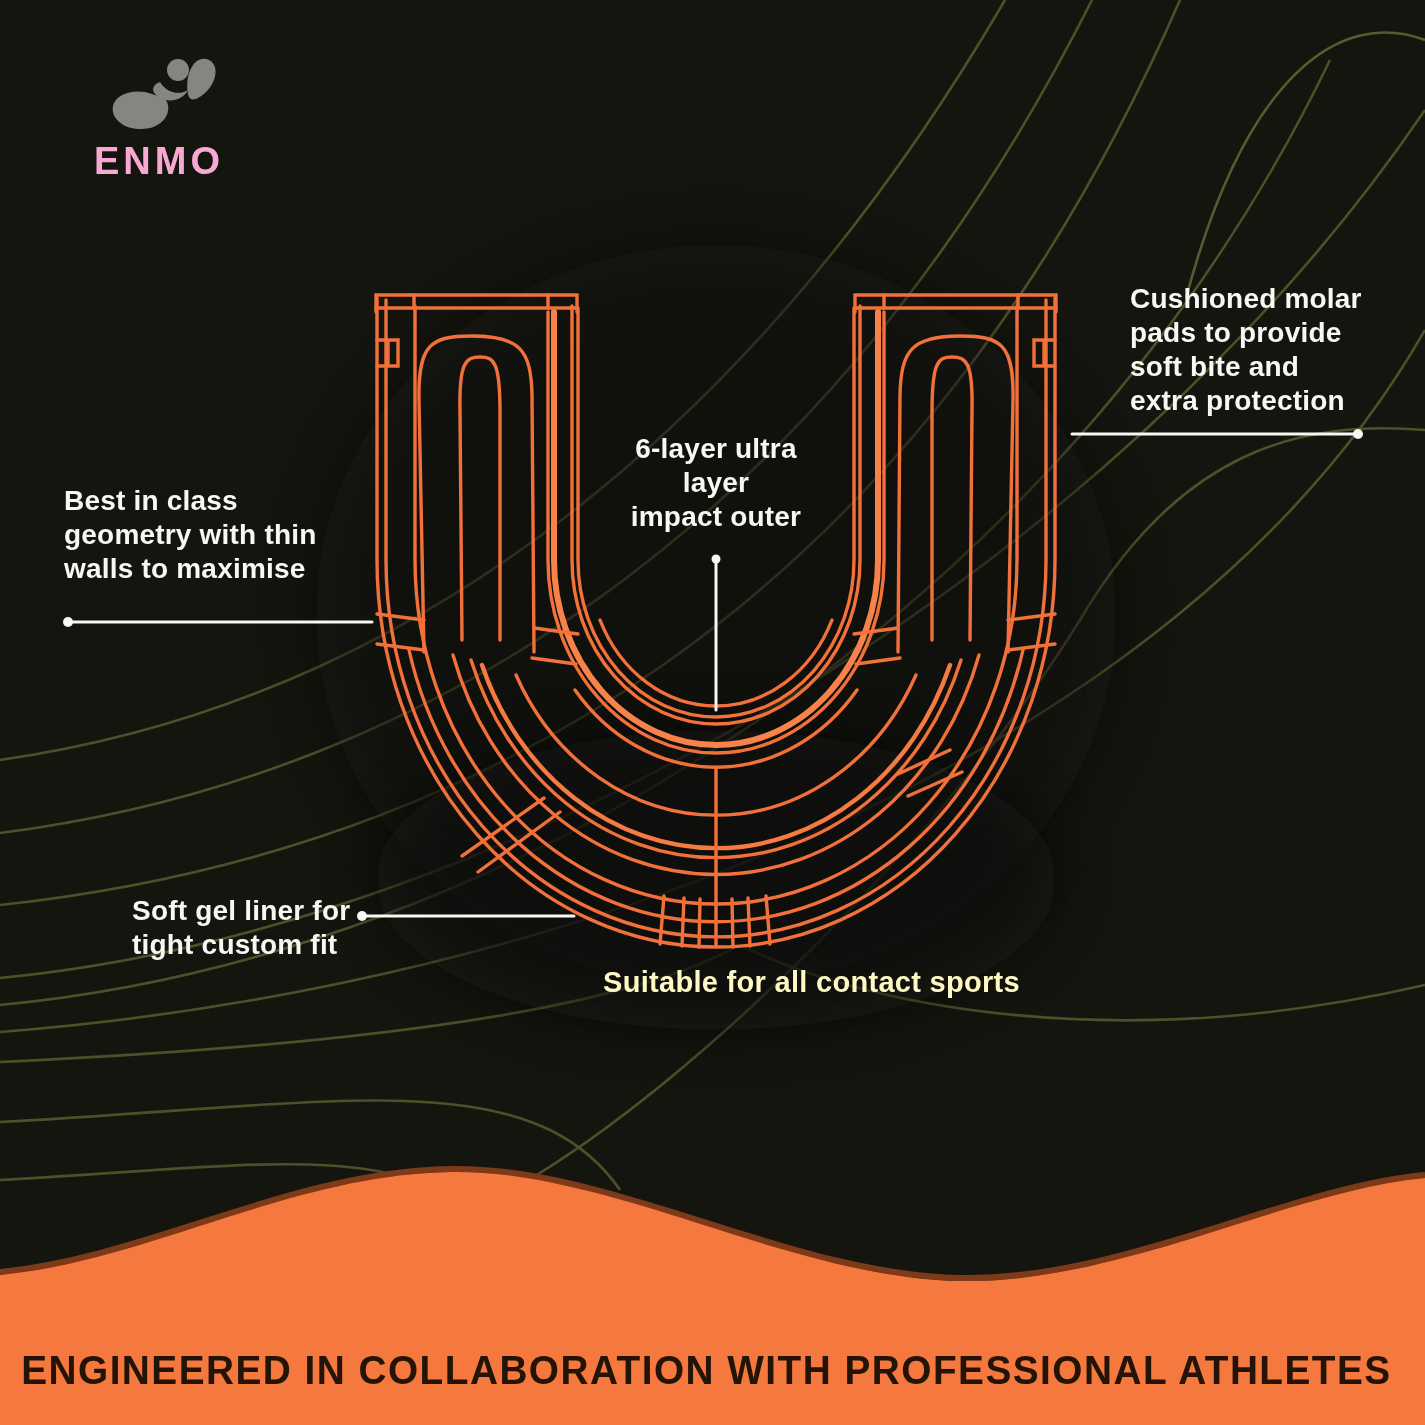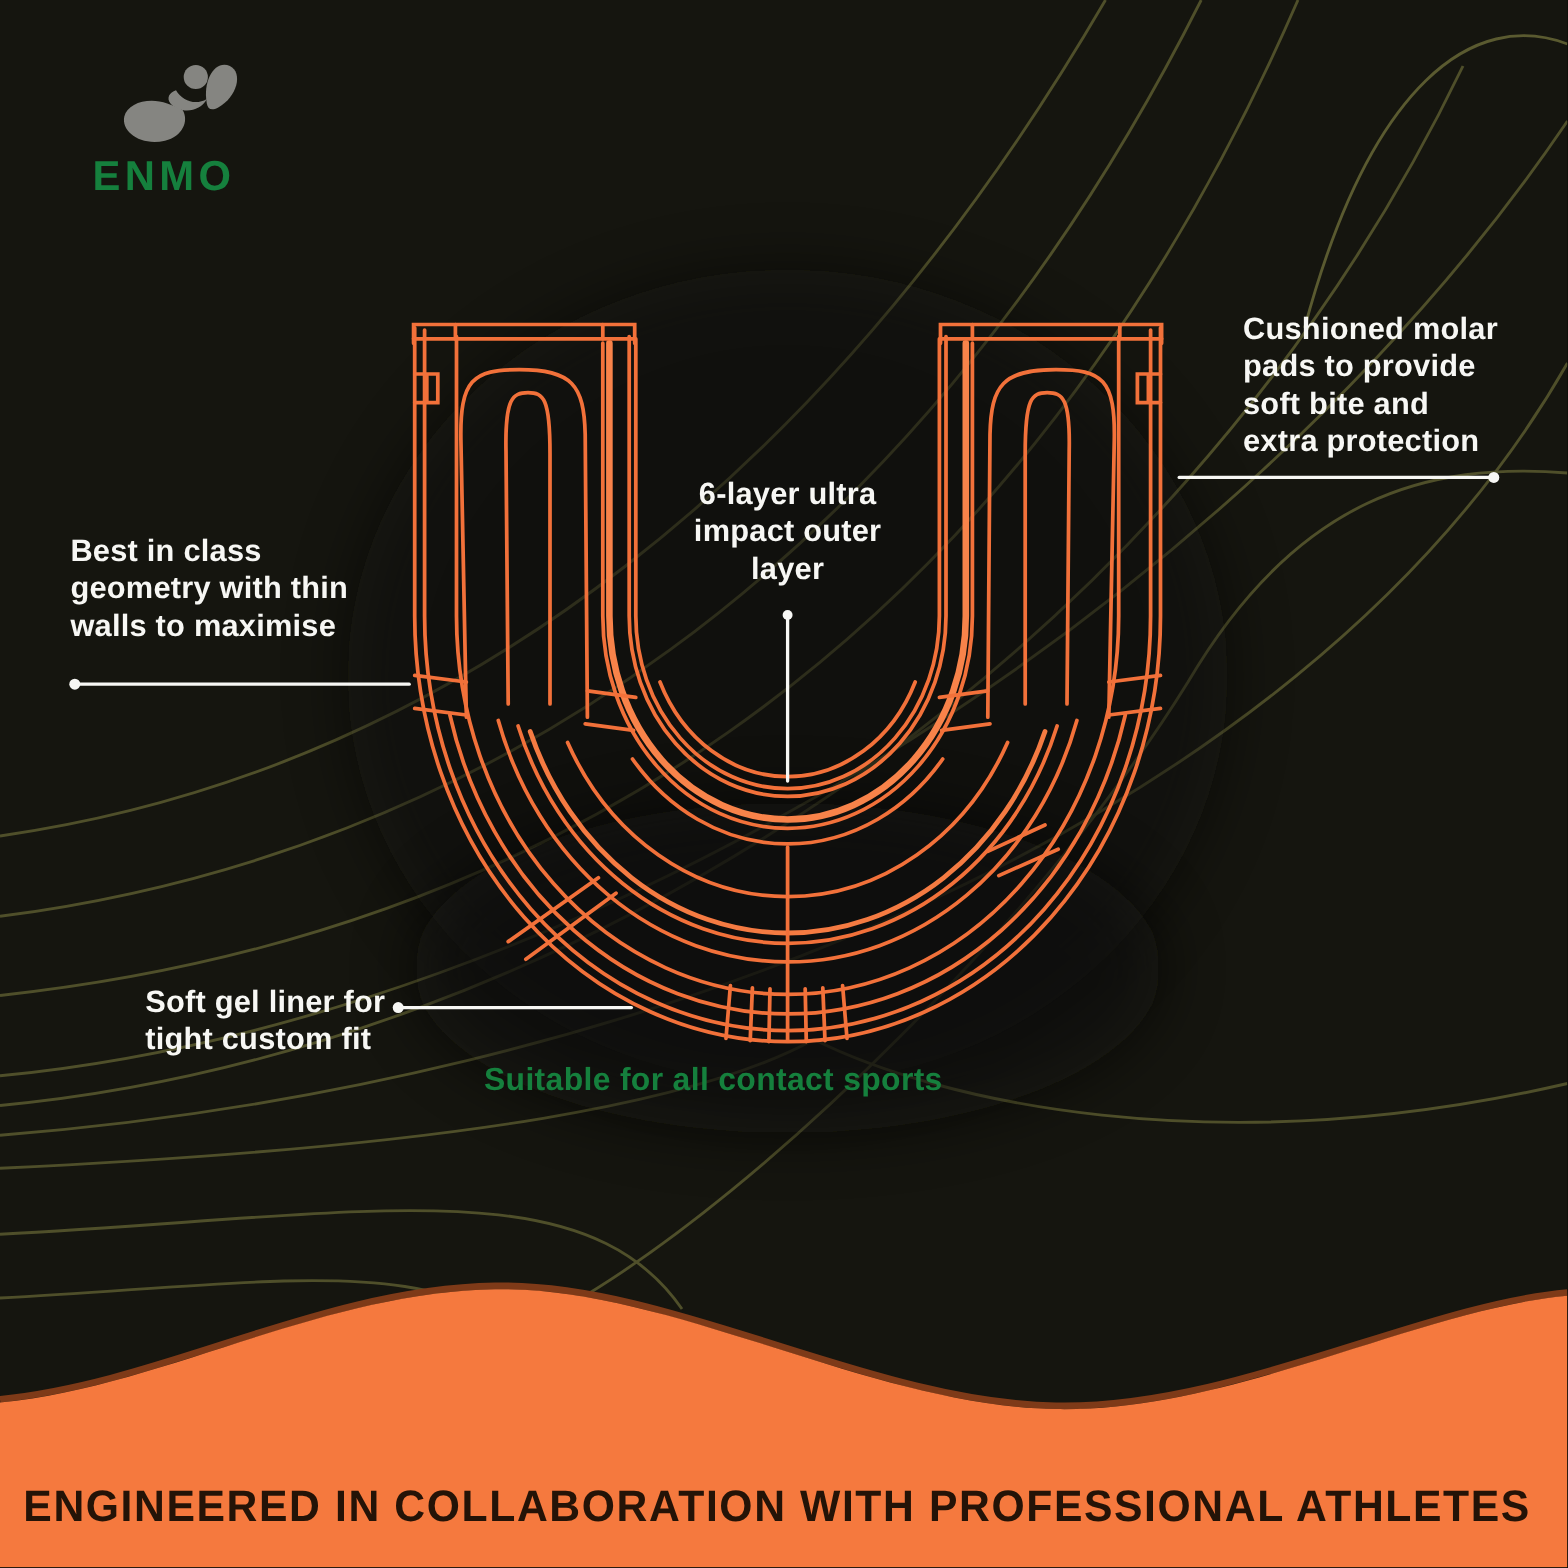--- a/index.html
+++ b/index.html
@@ -15,26 +15,26 @@
   .mg.thick{stroke:#F8834A;stroke-width:6;}
   .mg.semith{stroke:#F57B42;stroke-width:4.4;}
   .wline{stroke:#F7F7F4;stroke-width:3;fill:none;stroke-linecap:round;}
   .wdot{fill:#F7F7F4;}
   .callout{
     position:absolute;color:#F7F7F4;
     font-size:28px;line-height:34px;font-weight:600;letter-spacing:.2px;
   }
   .callout.center{text-align:center;}
   .brand-name{
-    position:absolute;left:84px;top:140px;
-    color:#15803d;font-size:38px;font-weight:700;letter-spacing:4px;
+    position:absolute;left:94px;top:140px;
+    color:#f9a8d4;font-size:38px;font-weight:700;letter-spacing:4px;
   }
   .suitable{
-    position:absolute;left:440px;top:966px;width:600px;text-align:left;
-    color:#15803d;font-size:29px;font-weight:600;letter-spacing:.3px;
+    position:absolute;left:420px;top:966px;width:600px;text-align:right;
+    color:#fef9c3;font-size:29px;font-weight:600;letter-spacing:.3px;
   }
   .banner{
     position:absolute;left:0;top:1346px;width:1171px;height:48px;
     display:flex;align-items:center;justify-content:flex-start;
   }
   .banner span{
     display:inline-block;transform:scaleX(.97);
     color:#241307;font-size:40px;line-height:48px;font-weight:700;letter-spacing:1.5px;
     white-space:nowrap;
   }
@@ -177,22 +177,22 @@
   </div>
 
   <div class="callout" style="left:64px;top:472px;width:320px;margin-top:12px;">
     <div>Best in class</div>
     <div>geometry with thin</div>
     <div>walls to maximise</div>
   </div>
 
   <div class="callout center" style="left:566px;top:432px;width:300px;">
     <div>6-layer ultra</div>
+    <div>layer</div>
     <div>impact outer</div>
-    <div>layer</div>
   </div>
 
   <div class="callout" style="left:132px;top:894px;width:280px;">
     <div>Soft gel liner for</div>
     <div>tight custom fit</div>
   </div>
 
   <div class="suitable">Suitable for all contact sports</div>
 
   <div class="banner">

